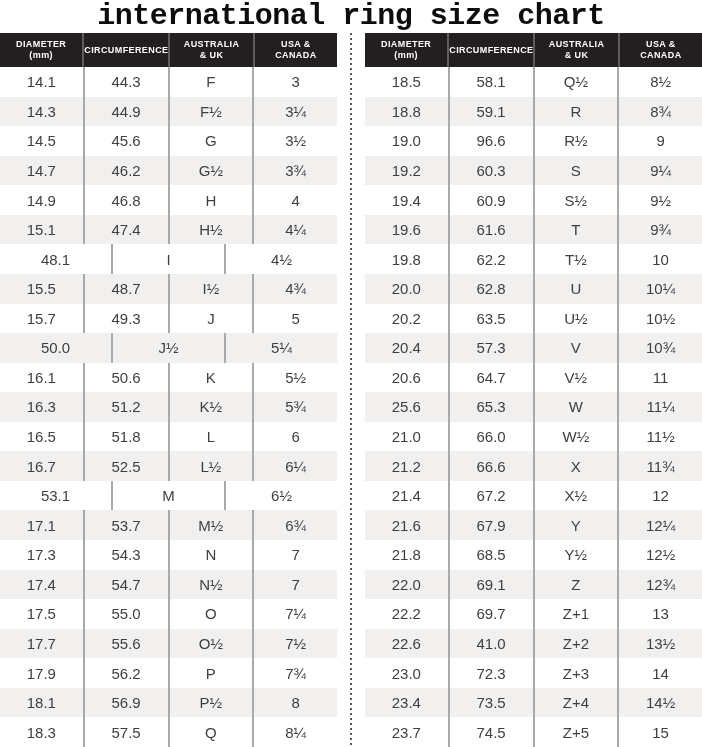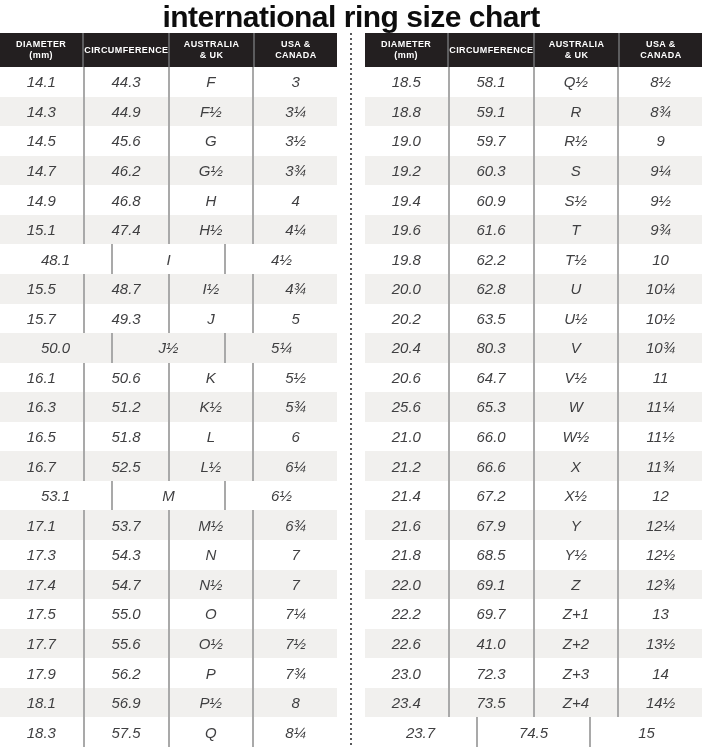--- a/index.html
+++ b/index.html
@@ -11,21 +11,21 @@
     --header-divider:#5c5c5e;
     --dotted-divider:#58595b;
   }
   html,body{margin:0;padding:0;}
   body{
     width:702px;height:747px;overflow:hidden;background:#ffffff;
     font-family:"Liberation Sans", sans-serif;
   }
   .title{
     height:33px;line-height:33px;margin:0;text-align:center;
-    font-family:Liberation Sans, sans-serif;
+    font-family:Liberation Mono, monospace;
     font-weight:bold;font-size:30px;letter-spacing:-0.5px;color:#0d0d0d;
   }
   .tables{display:flex;height:714px;}
   .ring-table{flex:1 1 0;display:flex;flex-direction:column;min-width:0;}
   .divider{width:28px;position:relative;flex:0 0 28px;}
   .divider::before{
     content:"";position:absolute;left:13px;top:0;bottom:0;width:2px;
     background-image:repeating-linear-gradient(to bottom,
       var(--dotted-divider) 0px, var(--dotted-divider) 2px,
       transparent 2px, transparent 5px);
@@ -33,21 +33,21 @@
   .thead{
     display:flex;height:34px;flex:0 0 34px;
     background:var(--header-bg);color:var(--header-text);
   }
   .th{
     flex:1 1 0;display:flex;flex-direction:column;justify-content:center;
     align-items:center;text-align:center;
     font-size:9px;font-weight:bold;letter-spacing:0.4px;line-height:11px;
   }
   .th + .th{border-left:2px solid var(--header-divider);}
-  .tbody{flex:1 1 auto;display:flex;flex-direction:column;font-style:italic;}
+  .tbody{flex:1 1 auto;display:flex;flex-direction:column;}
   .tr{flex:1 1 0;display:flex;align-items:center;}
   .tr:nth-child(even){background:var(--row-alt-bg);}
   .td{
     flex:1 1 0;align-self:stretch;display:flex;align-items:center;justify-content:center;
     text-align:center;font-size:15px;color:var(--body-text);
   }
   .td + .td{border-left:2px solid var(--column-divider);}
 </style>
 </head>
 <body>
@@ -238,21 +238,21 @@
           <div class="td">8½</div>
         </div>
         <div class="tr">
           <div class="td">18.8</div>
           <div class="td">59.1</div>
           <div class="td">R</div>
           <div class="td">8¾</div>
         </div>
         <div class="tr">
           <div class="td">19.0</div>
-          <div class="td">59.7</div>
+          <div class="td">96.6</div>
           <div class="td">R½</div>
           <div class="td">9</div>
         </div>
         <div class="tr">
           <div class="td">19.2</div>
           <div class="td">60.3</div>
           <div class="td">S</div>
           <div class="td">9¼</div>
         </div>
         <div class="tr">
@@ -280,21 +280,21 @@
           <div class="td">10¼</div>
         </div>
         <div class="tr">
           <div class="td">20.2</div>
           <div class="td">63.5</div>
           <div class="td">U½</div>
           <div class="td">10½</div>
         </div>
         <div class="tr">
           <div class="td">20.4</div>
-          <div class="td">80.3</div>
+          <div class="td">57.3</div>
           <div class="td">V</div>
           <div class="td">10¾</div>
         </div>
         <div class="tr">
           <div class="td">20.6</div>
           <div class="td">64.7</div>
           <div class="td">V½</div>
           <div class="td">11</div>
         </div>
         <div class="tr">
@@ -359,17 +359,18 @@
         </div>
         <div class="tr">
           <div class="td">23.4</div>
           <div class="td">73.5</div>
           <div class="td">Z+4</div>
           <div class="td">14½</div>
         </div>
         <div class="tr">
           <div class="td">23.7</div>
           <div class="td">74.5</div>
+          <div class="td">Z+5</div>
           <div class="td">15</div>
         </div>
       </div>
     </div>
 </div>
 
 </body></html>

